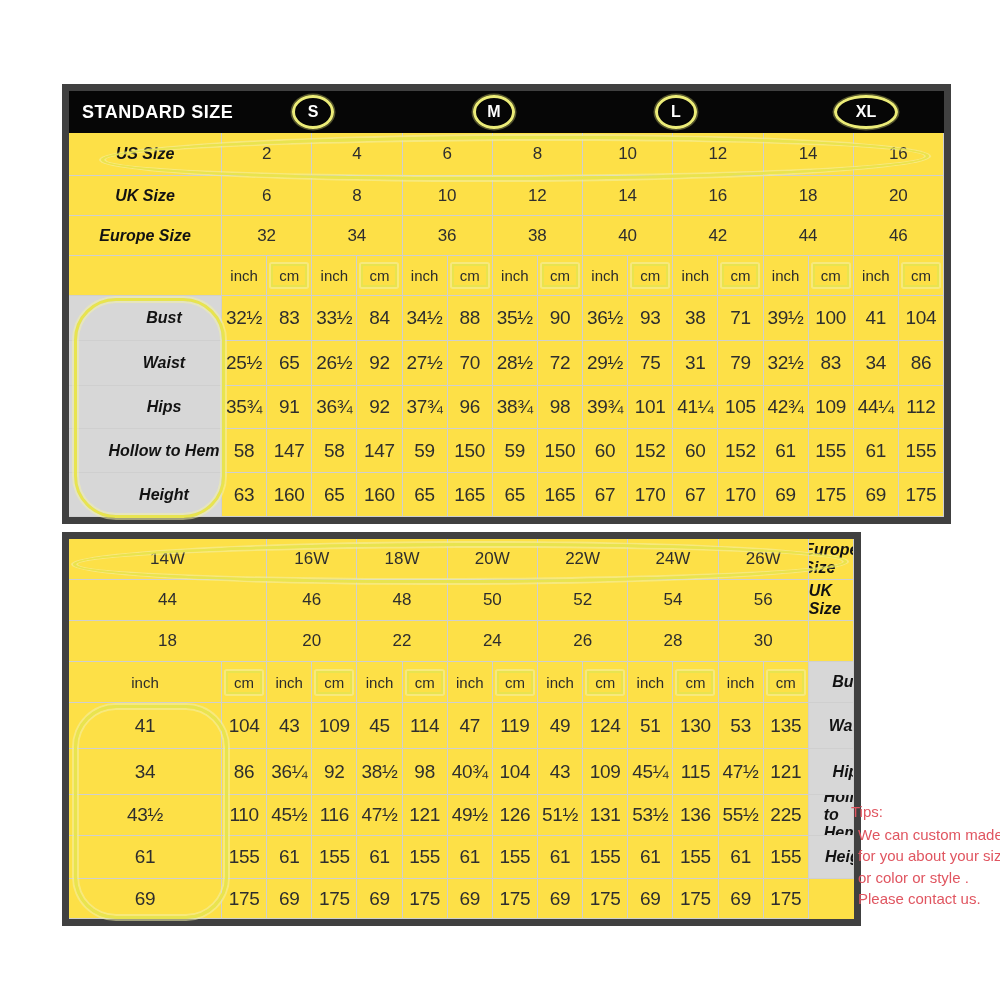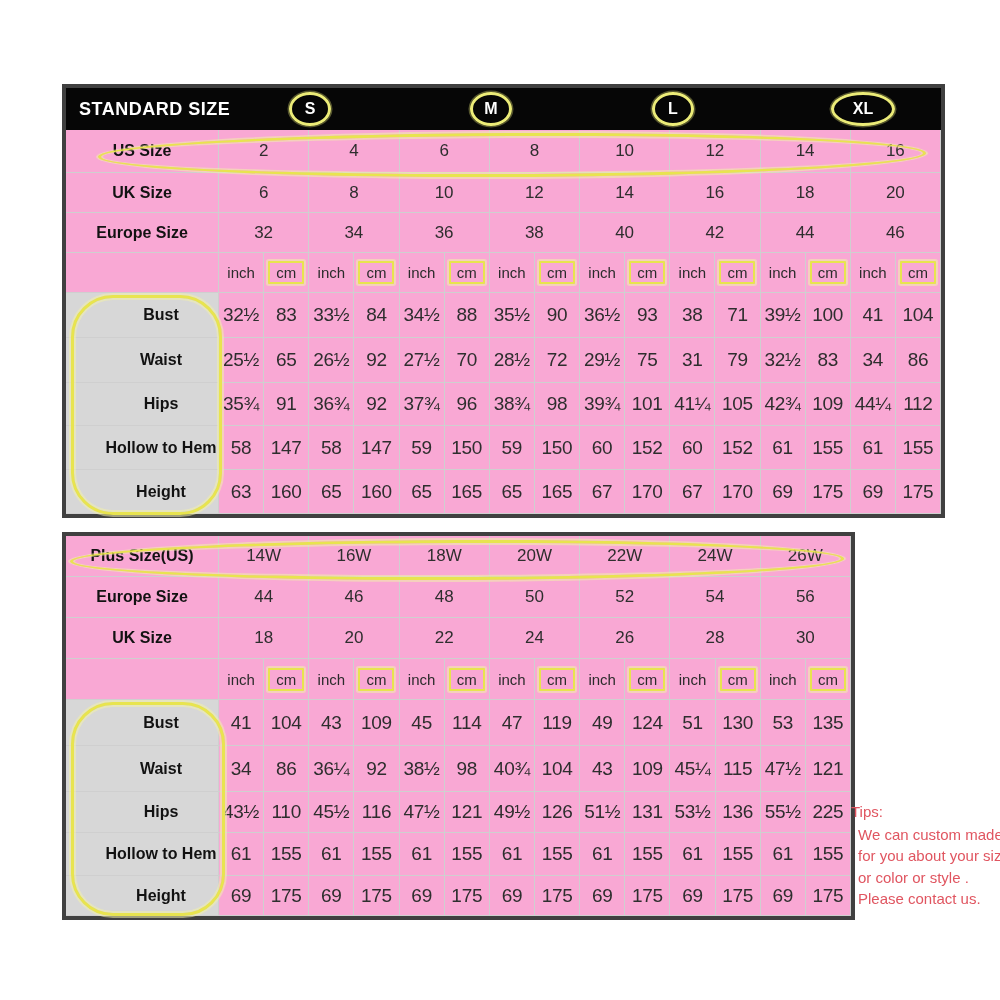--- a/index.html
+++ b/index.html
@@ -9,41 +9,41 @@
     --header-bg:#060606;
     --label-bg:#d7d7d7;
     --grid-line:#cfcfcf;
     --text:#2e2e2e;
   }
   html,body{margin:0;padding:0;}
   body{
     width:1000px;height:1000px;position:relative;background:#ffffff;
     font-family:"Liberation Sans","DejaVu Sans",sans-serif;overflow:hidden;
   }
-  .tbl{position:absolute;border:4px solid #404040;background:#f9a8d4;}
+  .tbl{position:absolute;border:7px solid #404040;background:#fde047;}
   #std-table{left:62px;top:84px;width:875px;}
   #plus-table{left:62px;top:532px;width:785px;}
 
   .black-header{height:42px;background:var(--header-bg);position:relative;display:flex;align-items:center;}
   .header-title{color:#fff;font-weight:bold;font-size:18px;letter-spacing:.5px;padding-left:13px;}
   .size-circle{
     position:absolute;top:4px;width:42px;height:34px;border:3px solid #ecec78;
     border-radius:50%;color:#fff;font-weight:bold;font-size:16px;
     display:flex;align-items:center;justify-content:center;box-sizing:border-box;
     box-shadow:0 0 0 1.5px rgba(236,236,120,.35);
   }
   .grid{display:grid;}
   #std-grid{grid-template-columns:153px repeat(16,1fr);grid-template-rows:43px 40px 40px 40px 45px 45px 43px 44px 44px;}
   #plus-grid{grid-template-columns:153px repeat(14,1fr);grid-template-rows:41px 41px 41px 41px 46px 46px 41px 43px 40px;}
   .cell{
     display:flex;align-items:center;justify-content:center;box-sizing:border-box;
     border-right:1px solid var(--grid-line);border-bottom:1px solid var(--grid-line);
     color:var(--text);overflow:hidden;
   }
-  .lbl{font-weight:bold;font-size:16px;color:#121212;}
+  .lbl{font-weight:bold;font-size:16px;color:#121212;font-style:italic;}
   .gray{background:var(--label-bg);padding-left:38px;}
   .sizeval{grid-column:span 2;font-size:17px;}
   .unit{font-size:15px;color:#2b2b2b;text-align:center;}
   .num{font-size:19px;letter-spacing:-0.3px;}
   .cm-badge{
     border:2.5px solid var(--annotation);border-radius:1px;padding:1px 6px;
     box-shadow:0 0 0 2px var(--annotation-halo);
   }
   .anno{
     position:absolute;border:3px solid var(--annotation);pointer-events:none;
@@ -223,21 +223,20 @@
       <div class="cell val num">175</div>
       <div class="cell val num">69</div>
       <div class="cell val num">175</div>
     </div>
   <div class="anno" id="us-ellipse"></div>
   <div class="anno" id="std-label-rect"></div>
 </div>
 
 <div class="tbl" id="plus-table">
   <div class="grid" id="plus-grid">
-      <div class="cell lbl">Plus Size(US)</div>
       <div class="cell val sizeval">14W</div>
       <div class="cell val sizeval">16W</div>
       <div class="cell val sizeval">18W</div>
       <div class="cell val sizeval">20W</div>
       <div class="cell val sizeval">22W</div>
       <div class="cell val sizeval">24W</div>
       <div class="cell val sizeval">26W</div>
       <div class="cell lbl">Europe Size</div>
       <div class="cell val sizeval">44</div>
       <div class="cell val sizeval">46</div>

